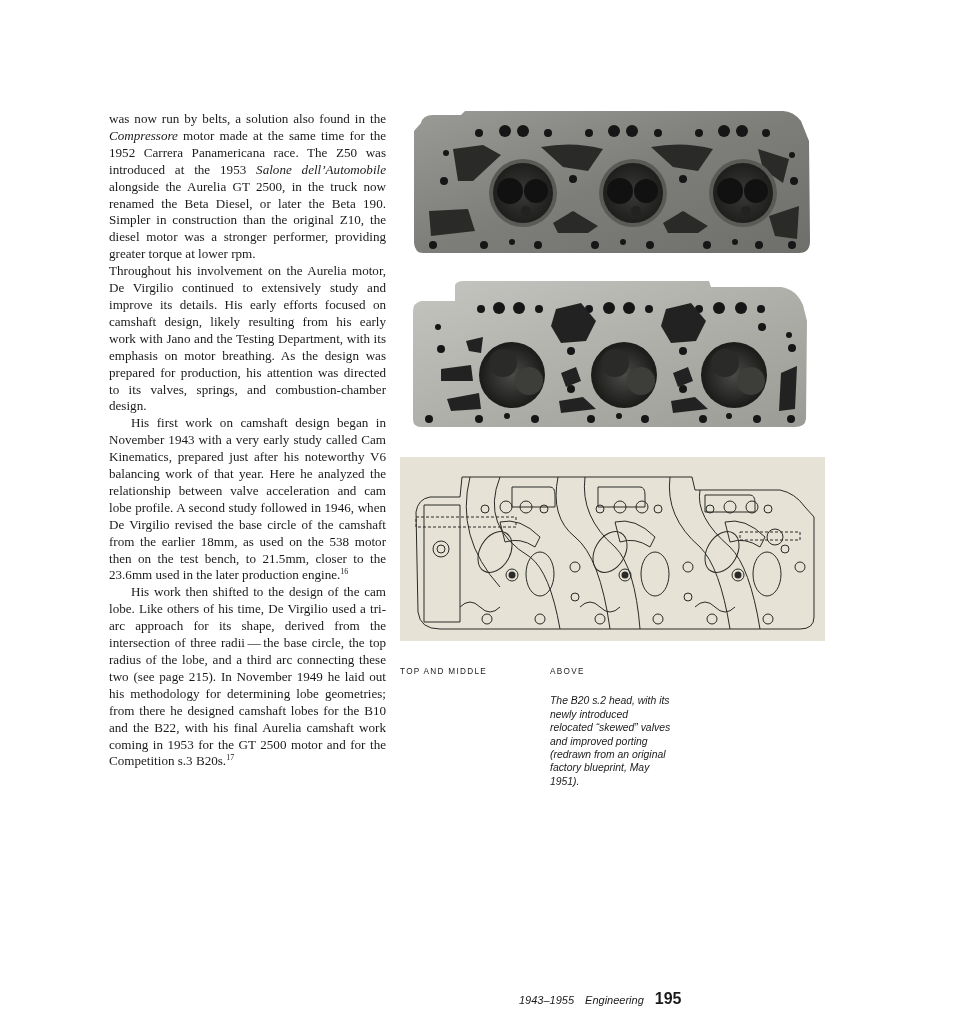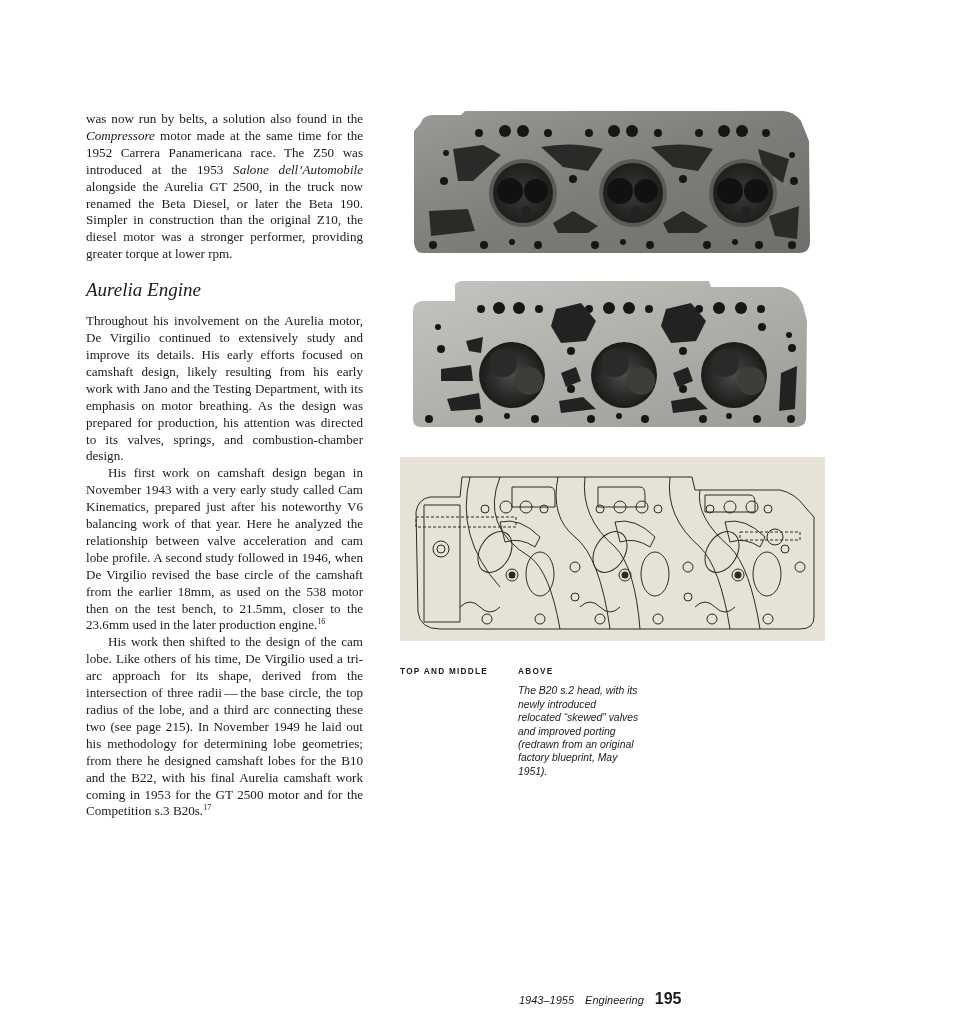--- a/index.html
+++ b/index.html
@@ -5,21 +5,21 @@
     html, body { margin: 0; padding: 0; }
     body {
       width: 967px; height: 1035px;
       background: #ffffff;
       position: relative;
       overflow: hidden;
       color: #1a1a1a;
     }
     .body-col {
       position: absolute;
-      left: 86px; top: 111px;
+      left: 109px; top: 111px;
       width: 277px;
       font-family: "Liberation Serif", "DejaVu Serif", serif;
       font-size: 13.1px;
       line-height: 16.9px;
       text-align: justify;
       hyphens: manual;
     }
     .body-col p { margin: 0; }
     .body-col p.indent { text-indent: 22px; }
     .body-col em { font-style: italic; }
@@ -41,47 +41,46 @@
       background: #e6e3d6;
     }
     .caption {
       position: absolute;
       font-family: "Liberation Sans", "DejaVu Sans", sans-serif;
       font-size: 10.4px;
       line-height: 13.4px;
       color: #1a1a1a;
     }
     .caption .cap-head {
-      font-weight: bold;
+      font-weight: normal;
       font-size: 8.2px;
       letter-spacing: 1.3px;
       display: block;
-      margin-bottom: 6px;
+      margin-bottom: 16px;
     }
     .caption .cap-text { font-style: italic; display: block; }
     .caption-left { left: 400px; top: 665px; width: 130px; }
-    .caption-right { left: 518px; top: 665px; width: 122px; }
+    .caption-right { left: 550px; top: 665px; width: 122px; }
     .folio {
       position: absolute;
       left: 519px; top: 990px;
       font-family: "Liberation Sans", "DejaVu Sans", sans-serif;
       font-size: 11px;
       color: #1a1a1a;
       white-space: nowrap;
     }
     .folio .sec { font-style: italic; margin-right: 11px; }
     .folio .num { font-weight: bold; font-size: 16px; }
   </style>
 </head>
 <body>
 
 <div class="body-col">
   <p><span>was now run by belts, a solution also found in the </span><em>Compressore</em><span> motor made at the same time for the 1952 Carrera Panamericana race. The Z50 was introduced at the 1953 </span><em>Salone dell’Automobile</em><span> alongside the Aurelia GT 2500, in the truck now renamed the Beta Diesel, or later the Beta 190. Simpler in construction than the original Z10, the diesel motor was a stronger performer, providing greater torque at lower rpm.</span></p>
 
-  <h2 class="section-heading">Aurelia Engine</h2>
 
   <p><span>Throughout his involvement on the Aurelia motor, De Virgilio continued to extensively study and improve its details. His early efforts focused on camshaft design, likely resulting from his early work with Jano and the Testing Depart­ment, with its emphasis on motor breathing. As the design was prepared for production, his attention was directed to its valves, springs, and combustion-chamber design.</span></p>
   <p class="indent"><span>His first work on camshaft design began in November 1943 with a very early study called Cam Kinematics, prepared just after his noteworthy V6 balancing work of that year. Here he analyzed the relationship between valve acceleration and cam lobe profile. A second study followed in 1946, when De Virgilio revised the base circle of the camshaft from the earlier 18mm, as used on the 538 motor then on the test bench, to 21.5mm, closer to the 23.6mm used in the later produc­tion engine.</span><sup>16</sup></p>
   <p class="indent"><span>His work then shifted to the design of the cam lobe. Like others of his time, De Virgilio used a tri-arc approach for its shape, derived from the intersection of three radii — the base circle, the top radius of the lobe, and a third arc connect­ing these two (see page 215). In November 1949 he laid out his methodology for determining lobe geometries; from there he designed camshaft lobes for the B10 and the B22, with his final Aurelia camshaft work coming in 1953 for the GT 2500 motor and for the Competition s.3 B20s.</span><sup>17</sup></p>
 </div>
 
 <div class="figure photo-top">
   <svg width="398" height="145" viewBox="0 0 398 145">
     <defs>
       <linearGradient id="metal1" x1="0" y1="0" x2="1" y2="1">

